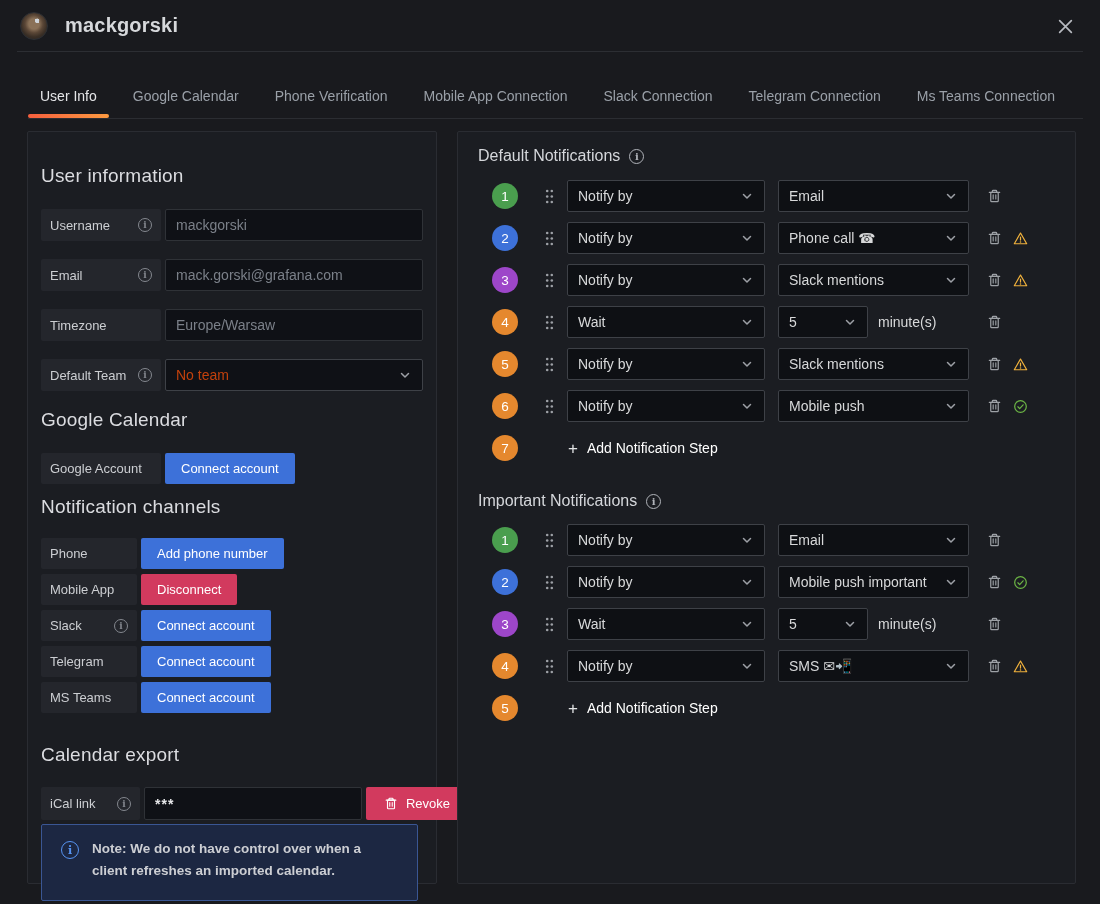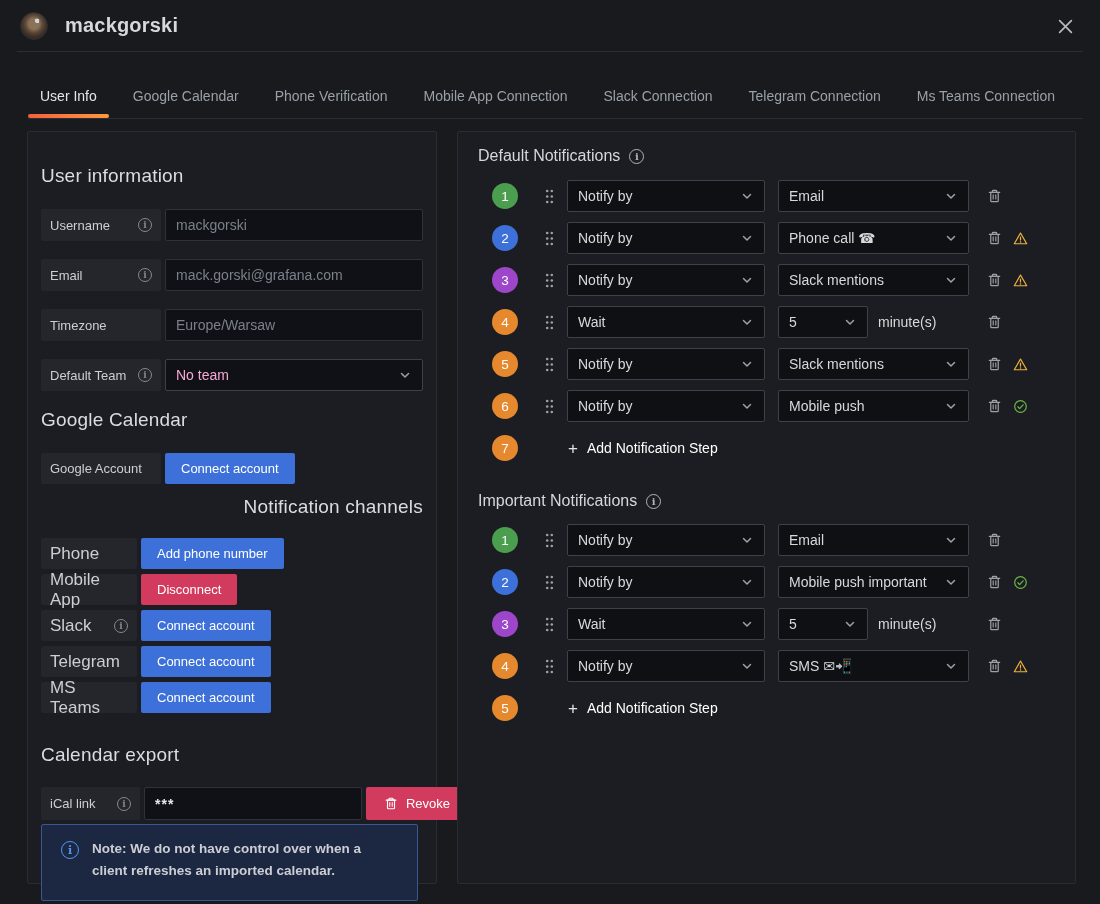--- a/index.html
+++ b/index.html
@@ -30,39 +30,39 @@
 
   
   .content { display:flex; gap:20px; padding:12px 24px 0 27px; }
   .panel { background:#1b1d22; border:1px solid #2a2c32; border-radius:2px; height:753px; }
   .panel.left { width:410px; padding:13px; }
   .panel.right { width:619px; padding:5px 0 0 20px; }
 
   h3.sec { font-size:19px; font-weight:400; color:#dbdce0; letter-spacing:.2px; }
   .h-user { margin:20px 0 22px; }
   .h-gcal { margin:10px 0 22px; }
-  .h-chan { margin:12px 0 20px;text-align:right; }
+  .h-chan { margin:12px 0 20px; }
   .h-cal  { margin:31px 0 21px; }
 
   
   .frow { display:flex; align-items:stretch; height:32px; margin-bottom:18px; }
   .flabel { width:120px; flex:none; background:#24262c; border-radius:2px; display:flex; align-items:center; padding:0 9px; font-size:13px; font-weight:500; color:#ccced2; margin-right:4px; }
   .flabel .txt { flex:1; }
   .finput { flex:1; background:#0f1116; border:1px solid #2f3237; border-radius:2px; color:#7b8089; font-size:14px; padding:0 10px; font-family:inherit; outline:none; }
-  .fselect { flex:1; background:#0f1116; border:1px solid #3e4147; border-radius:2px; color:#f9a8d4; font-size:14px; padding:0 10px; display:flex; align-items:center; cursor:pointer; }
+  .fselect { flex:1; background:#0f1116; border:1px solid #3e4147; border-radius:2px; color:#c2410c; font-size:14px; padding:0 10px; display:flex; align-items:center; cursor:pointer; }
   .fselect .txt { flex:1; }
 
   
   .info-icon { display:inline-flex; align-items:center; justify-content:center; width:14px; height:14px; border:1px solid #84888f; border-radius:50%; color:#84888f; font-size:9px; font-weight:700; flex:none; font-family:"DejaVu Serif",serif; }
   .info-icon::after { content:"i"; }
   .hdr-info { width:15px; height:15px; border-color:#b0b3b9; color:#b0b3b9; margin-left:9px; font-size:10px; }
 
   
   .crow { display:flex; align-items:stretch; height:31px; margin-bottom:5px; }
-  .clabel { width:96px; flex:none; background:#24262c; border-radius:2px; display:flex; align-items:center; padding:0 9px; font-size:17px; font-weight:500; color:#ccced2; margin-right:4px; }
+  .clabel { width:96px; flex:none; background:#24262c; border-radius:2px; display:flex; align-items:center; padding:0 9px; font-size:13px; font-weight:500; color:#ccced2; margin-right:4px; }
   .clabel .txt { flex:1; }
   .btn { border:none; border-radius:2px; font-family:inherit; font-size:13px; font-weight:500; color:#fff; padding:0 16px; cursor:pointer; }
   .btn.primary { background:#3d71d9; }
   .btn.destructive { background:#d23a5e; }
   .gcal-row { height:31px; margin-bottom:0; }
 
   
   .ical-row { height:33px; width:394px; margin-bottom:4px; }
   .flabel.sm { width:99px; }
   .btn-revoke { display:flex; align-items:center; gap:8px; justify-content:center; width:102px; flex:none; margin-left:4px; background:#d23a5e; }

